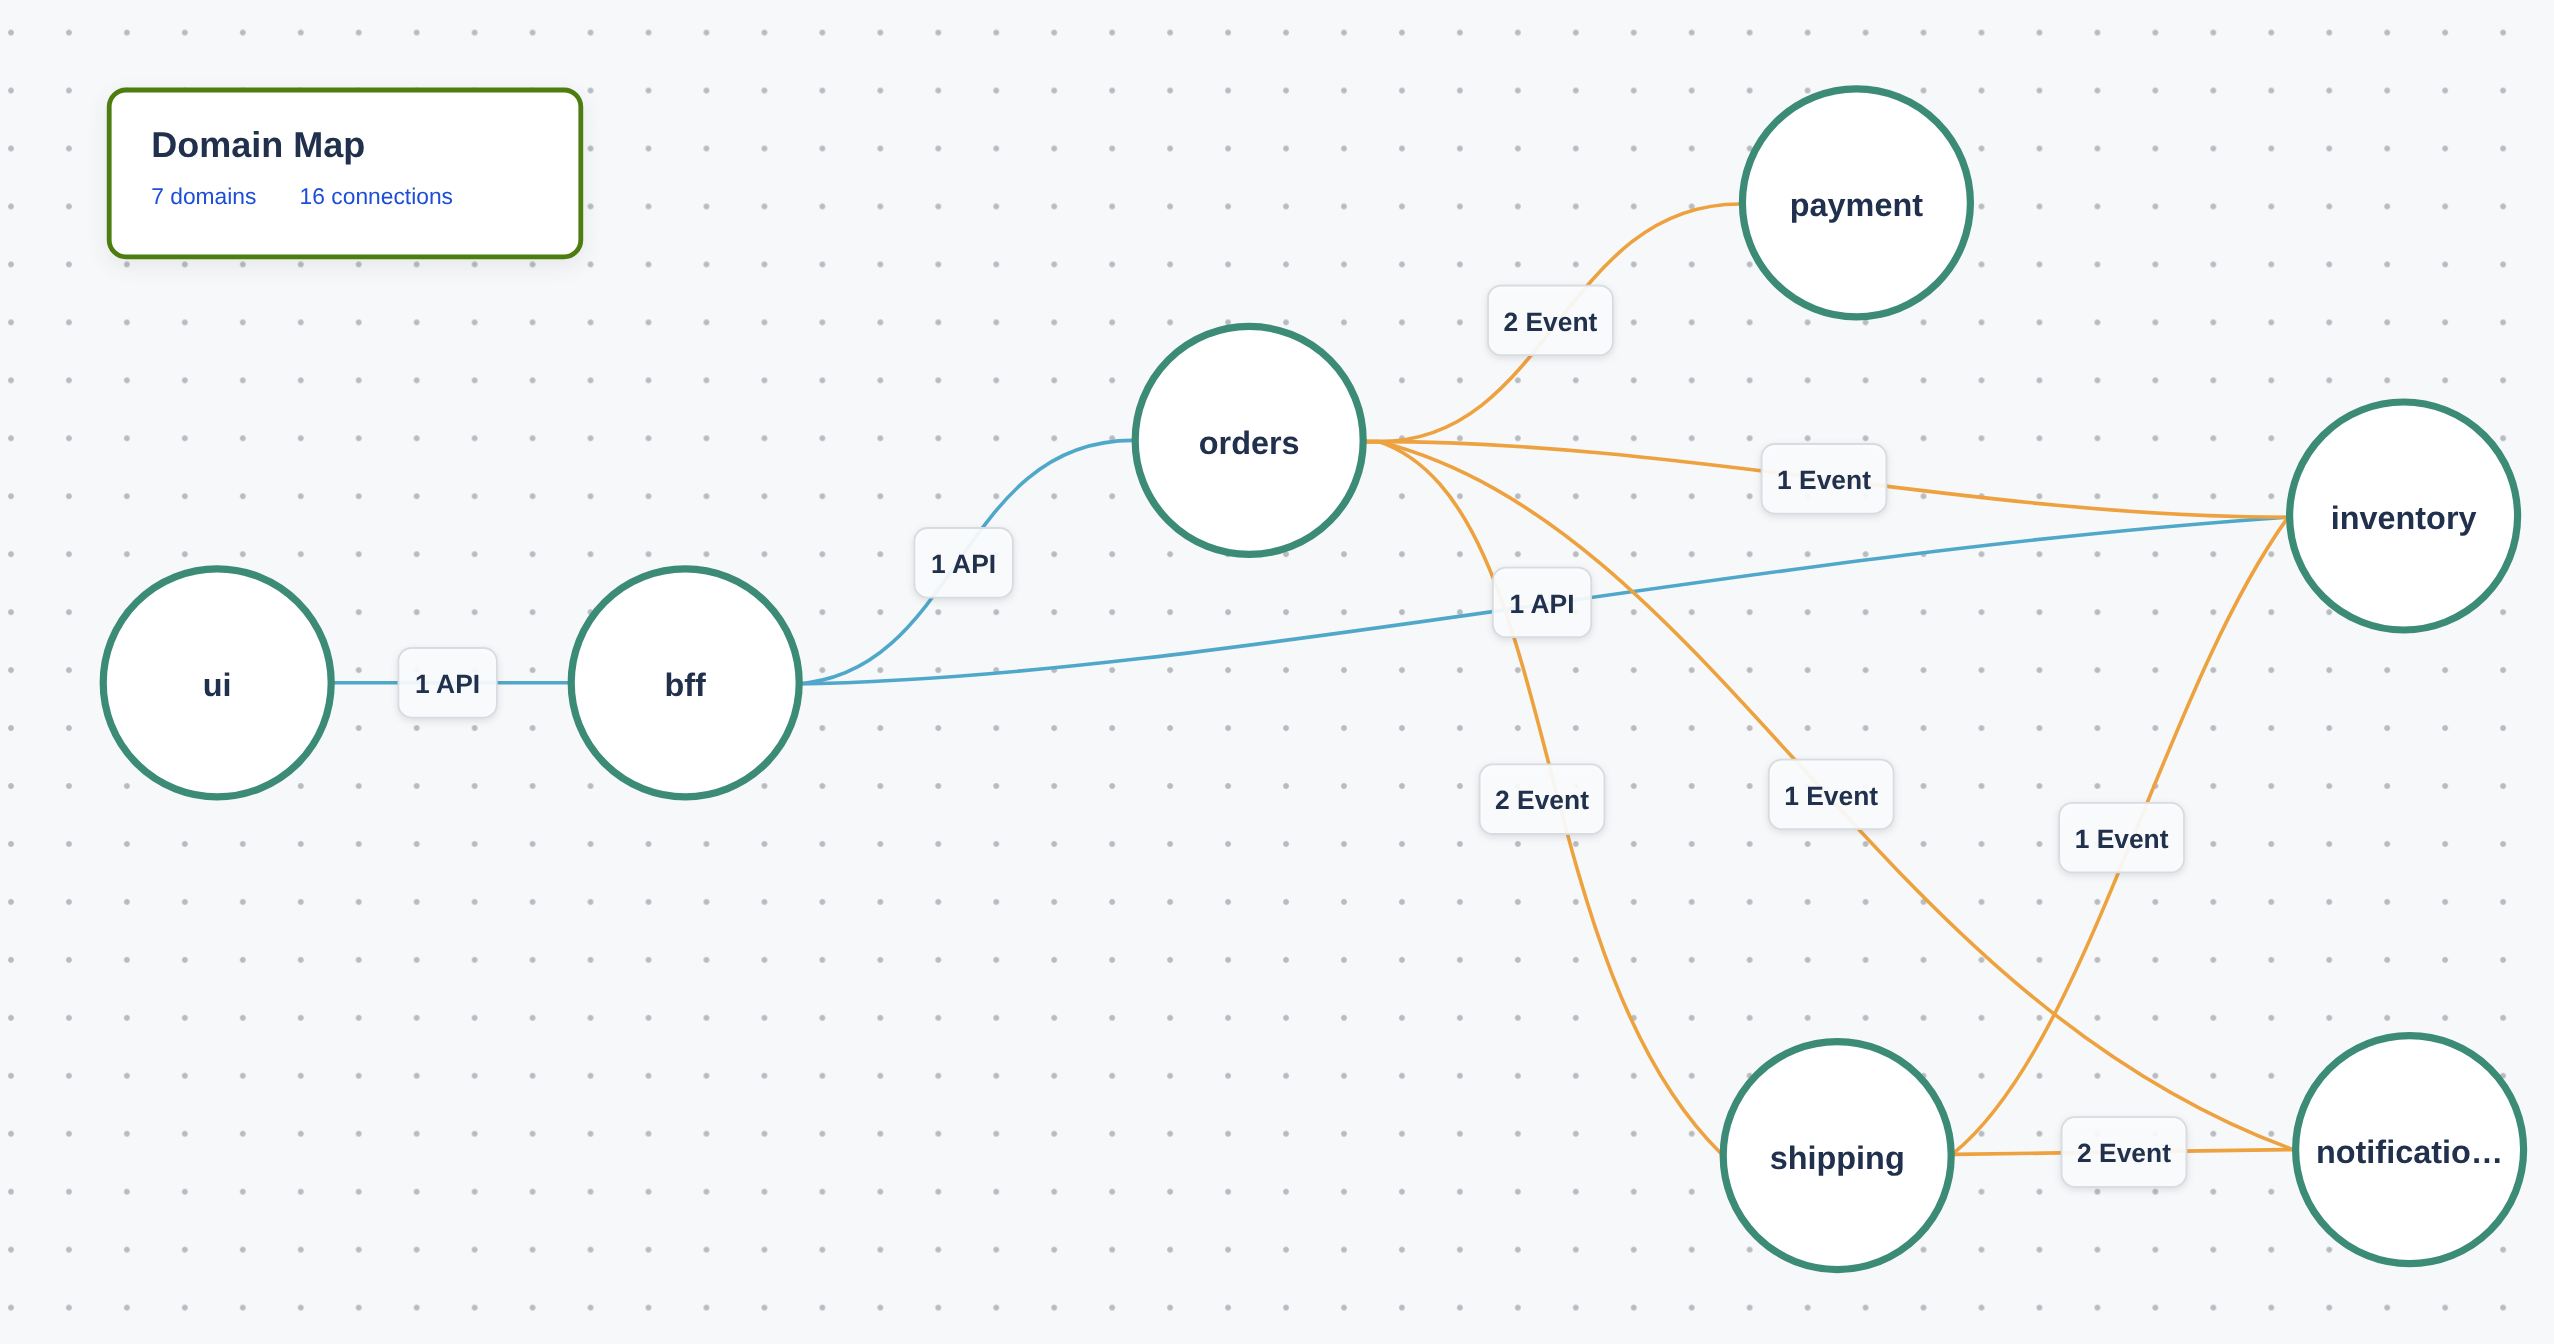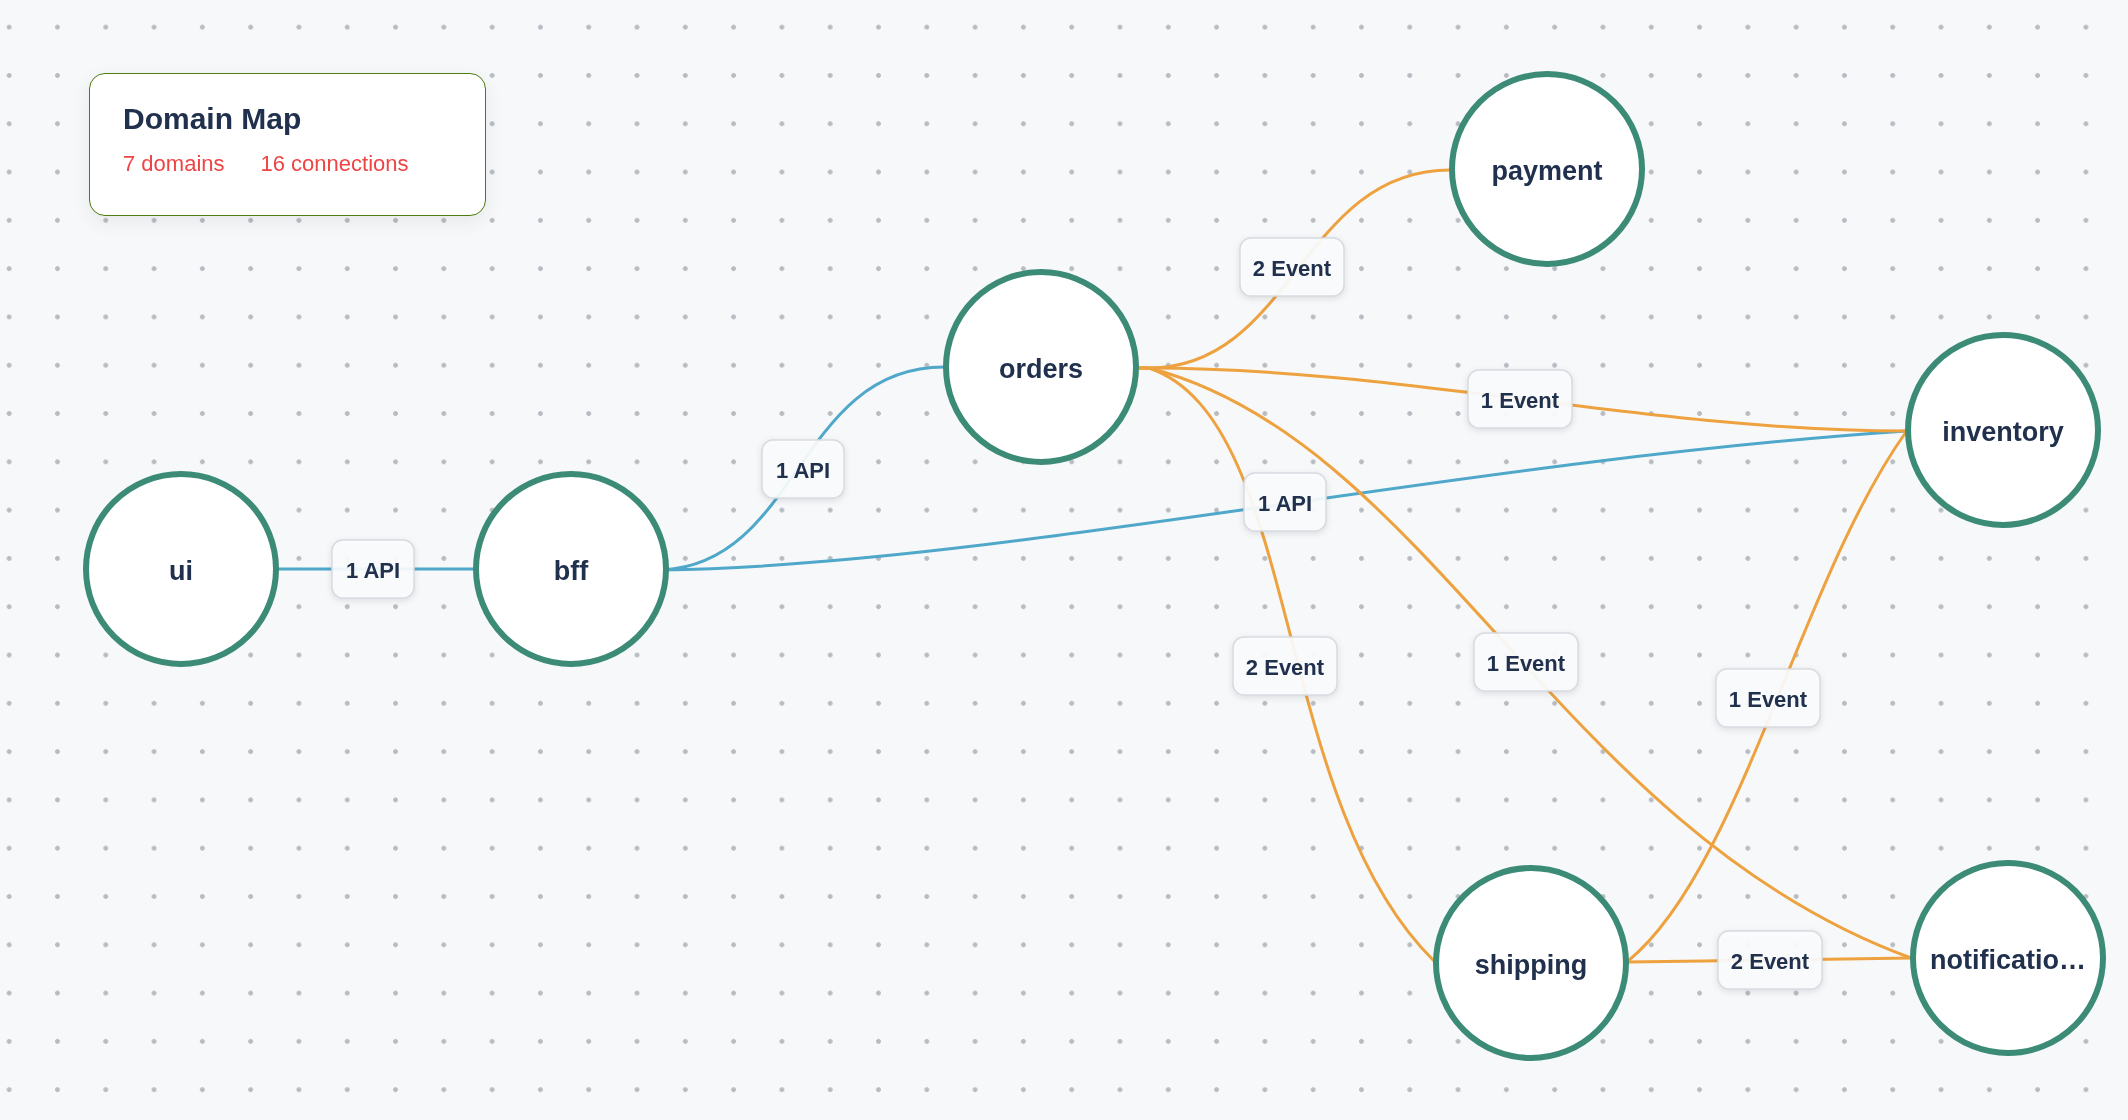--- a/index.html
+++ b/index.html
@@ -33,27 +33,27 @@
   
   g.node circle{fill:#ffffff;stroke:var(--node-border,#3c8b76);stroke-width:6px;}
   g.node text{
     fill:var(--ink,#20304d);font-size:27px;font-weight:bold;
     text-anchor:middle;dominant-baseline:central;
   }
 
   
   .panel{
     position:absolute;left:89px;top:73px;width:397px;height:143px;
-    box-sizing:border-box;background:#ffffff;border:1px solid #4d7c0f;
+    box-sizing:border-box;background:#ffffff;border:4px solid #4d7c0f;
     border-radius:16px;box-shadow:0 6px 18px rgba(40,50,70,.08);
     padding:28px 33px 0 33px;
   }
   .panel-title{font-size:30px;font-weight:bold;color:var(--ink,#20304d);line-height:1.1;}
   .panel-stats{margin-top:16px;display:flex;gap:36px;}
-  .panel-stat{font-size:22px;color:#ef4444;}
+  .panel-stat{font-size:19px;color:#1d4ed8;}
 </style>
 </head>
 <body style="--bg: #f7f8f9; --dot: #b7bbc2; --node-border: #3c8b76; --api: #4fa8c9; --event: #eda23f; --ink: #20304d;">
 
 <div class="canvas">
   <svg id="graph" viewBox="0 0 2128 1120" xmlns="http://www.w3.org/2000/svg">
     <g id="edges-layer">
         <path d="M 276,569 L 476,569" class="edge api"></path>
         <path d="M 663,570 C 800,562 798,367 944,367" class="edge api"></path>
         <path d="M 663,570 C 1000,565 1450,462 1906,431" class="edge api"></path>

